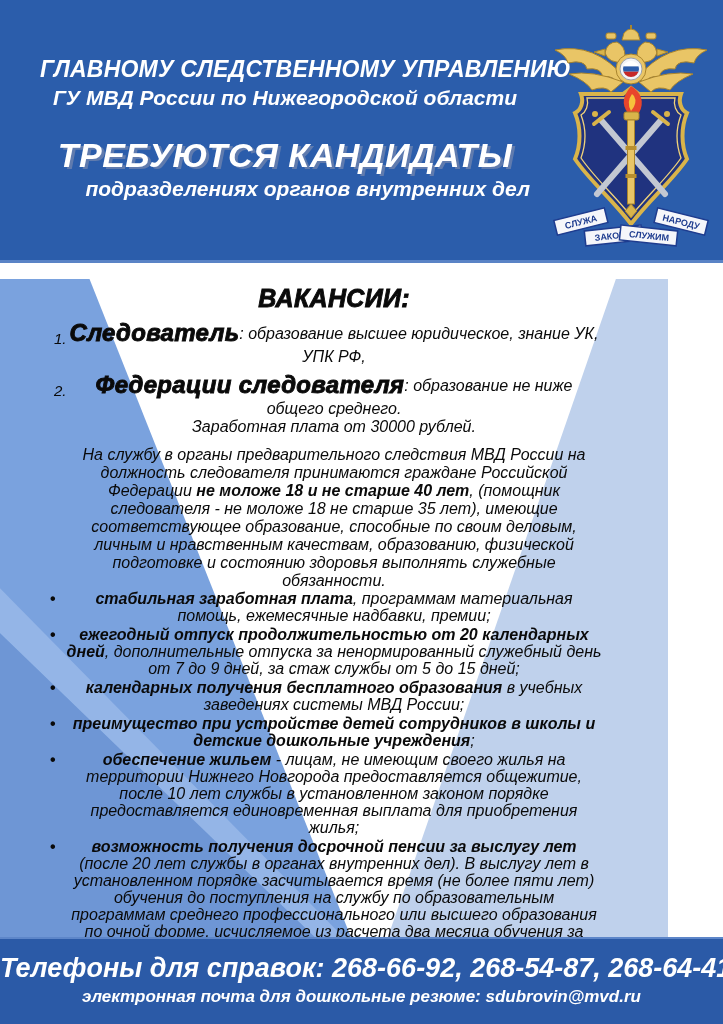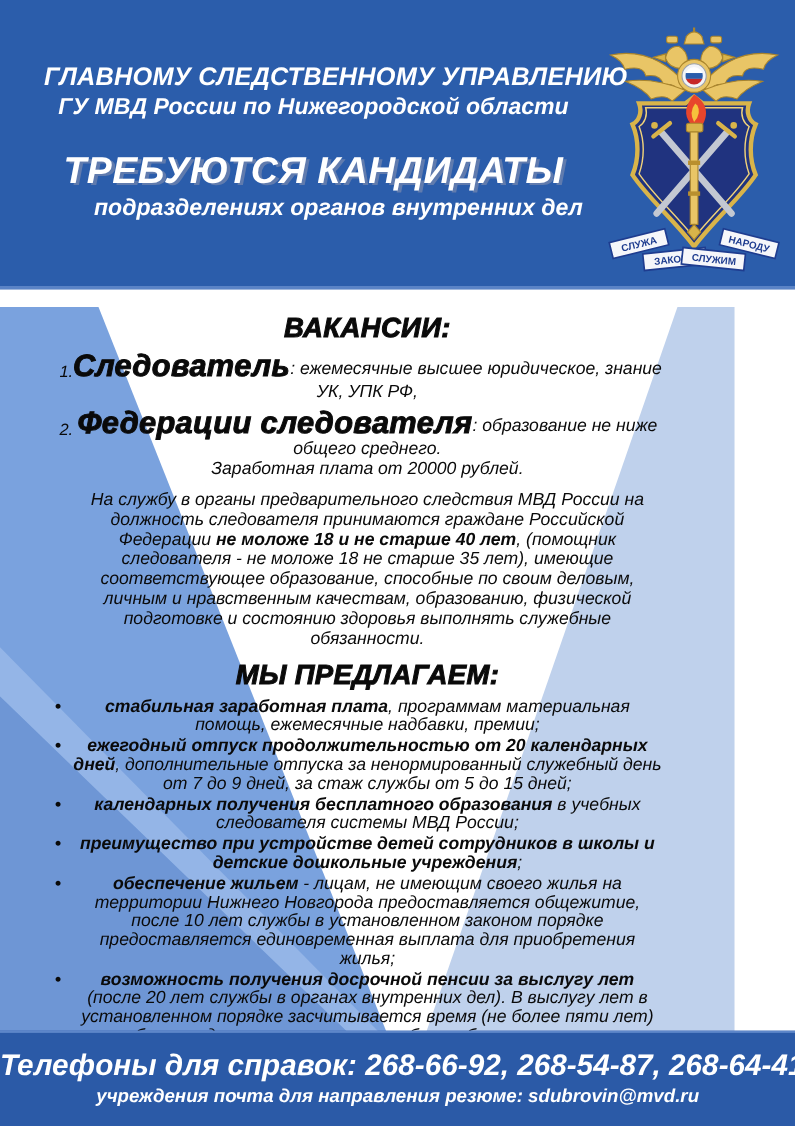--- a/index.html
+++ b/index.html
@@ -33,21 +33,21 @@
     position:relative;padding:2px 66px 0 66px;color:#0a0a0a;
     font-style:italic;font-size:16px;line-height:17px;text-align:center;
   }
   .heavy{
     font-weight:bold;letter-spacing:.3px;-webkit-text-stroke:.9px currentColor;
   }
   .sec-heading{font-size:25px;line-height:30px;margin:2px 0 4px 0;}
   .vlist{list-style:none;margin:0;padding:0;}
   .vitem{position:relative;margin-top:5px;}
   .v-num{position:absolute;left:-12px;top:12px;font-size:15px;font-weight:normal;}
-  .v-title{font-size:28px;line-height:30px;vertical-align:-2px;}
+  .v-title{font-size:24px;line-height:30px;vertical-align:-2px;}
   .v-desc{font-size:16px;}
   .v-line2{font-size:16px;line-height:18px;margin-top:1px;}
   .req{margin:10px 0 0 0;line-height:18px;}
   .offer-heading{margin-top:9px;margin-bottom:5px;}
   .olist{list-style:none;margin:0;padding:0;}
   .oitem{position:relative;margin-bottom:2px;}
   .odot{position:absolute;left:-16px;top:0;font-weight:bold;font-style:normal;}
   .contact{margin:14px 0 0 0;line-height:18px;}
   
   .footer{
@@ -155,45 +155,44 @@
     <div class="wedge wedge-left-dark"></div>
     <div class="wedge wedge-right-pale"></div>
 
     <div class="content">
 
       <div class="sec-heading heavy">ВАКАНСИИ:</div>
 
       <ol class="vlist">
         <li class="vitem">
           <span class="v-num">1.</span>
-          <span class="v-title heavy">Следователь</span><span class="v-desc">: ежемесячные высшее юридическое, знание УК, УПК РФ,</span>
+          <span class="v-title heavy">Следователь</span><span class="v-desc">: образование высшее юридическое, знание УК, УПК РФ,</span>
         </li>
         <li class="vitem">
           <span class="v-num">2.</span>
           <span class="v-title heavy">Федерации следователя</span><span class="v-desc">: образование не ниже общего среднего.</span>
-          <div class="v-line2">Заработная плата от 20000 рублей.</div>
+          <div class="v-line2">Заработная плата от 30000 рублей.</div>
         </li>
       </ol>
 
       <p class="req"><span>На службу в органы предварительного следствия МВД России на должность следователя принимаются граждане Российской Федерации </span><b>не моложе 18 и не старше 40 лет</b><span>, (помощник следователя - не моложе 18 не старше 35 лет),  имеющие соответствующее образование, способные по своим деловым, личным и нравственным качествам, образованию, физической подготовке и состоянию здоровья выполнять служебные обязанности.</span></p>
 
-      <div class="sec-heading heavy offer-heading">МЫ ПРЕДЛАГАЕМ:</div>
 
       <ul class="olist">
         <li class="oitem"><span class="odot">•</span><b>стабильная заработная плата</b><span>, программам материальная помощь, ежемесячные надбавки, премии;</span></li>
         <li class="oitem"><span class="odot">•</span><b>ежегодный отпуск продолжительностью от 20 календарных дней</b><span>, дополнительные отпуска за ненормированный служебный день от 7 до 9 дней, за стаж службы от 5 до 15 дней;</span></li>
-        <li class="oitem"><span class="odot">•</span><b>календарных получения бесплатного образования</b><span> в учебных следователя системы МВД России;</span></li>
+        <li class="oitem"><span class="odot">•</span><b>календарных получения бесплатного образования</b><span> в учебных заведениях системы МВД России;</span></li>
         <li class="oitem"><span class="odot">•</span><b>преимущество при устройстве детей сотрудников в  школы и детские дошкольные учреждения</b><span>;</span></li>
         <li class="oitem"><span class="odot">•</span><b>обеспечение жильем</b><span> - лицам, не имеющим своего жилья на территории Нижнего Новгорода предоставляется общежитие, после 10 лет службы в установленном законом порядке предоставляется  единовременная выплата для приобретения жилья;</span></li>
         <li class="oitem"><span class="odot">•</span><b>возможность получения досрочной пенсии за выслугу лет</b><span> (после 20 лет службы в органах внутренних дел). В выслугу лет в установленном порядке засчитывается время (не более пяти лет) обучения  до поступления на службу по образовательным программам среднего профессионального  или высшего образования по очной форме, исчисляемое из расчета два месяца обучения за один месяц службы;</span></li>
         <li class="oitem"><span class="odot">•</span><b>иные гарантии и компенсации</b><span>, предусмотренные законодательством о службе в органах внутренних дел.</span></li>
       </ul>
 
       <p class="contact">По вопросам трудоустройства обращаться в отделение  по работе с личным составом Главного следственного управления ГУ МВД России по Нижегородской области.</p>
     </div>
   </div>
 
   <div class="footer">
     <div class="f-phones">Телефоны для справок: 268-66-92, 268-54-87, 268-64-41</div>
-    <div class="f-email">учреждения почта для направления резюме: sdubrovin@mvd.ru</div>
+    <div class="f-email">электронная почта для дошкольные резюме: sdubrovin@mvd.ru</div>
   </div>
 
 </div>
 
 </body></html>

